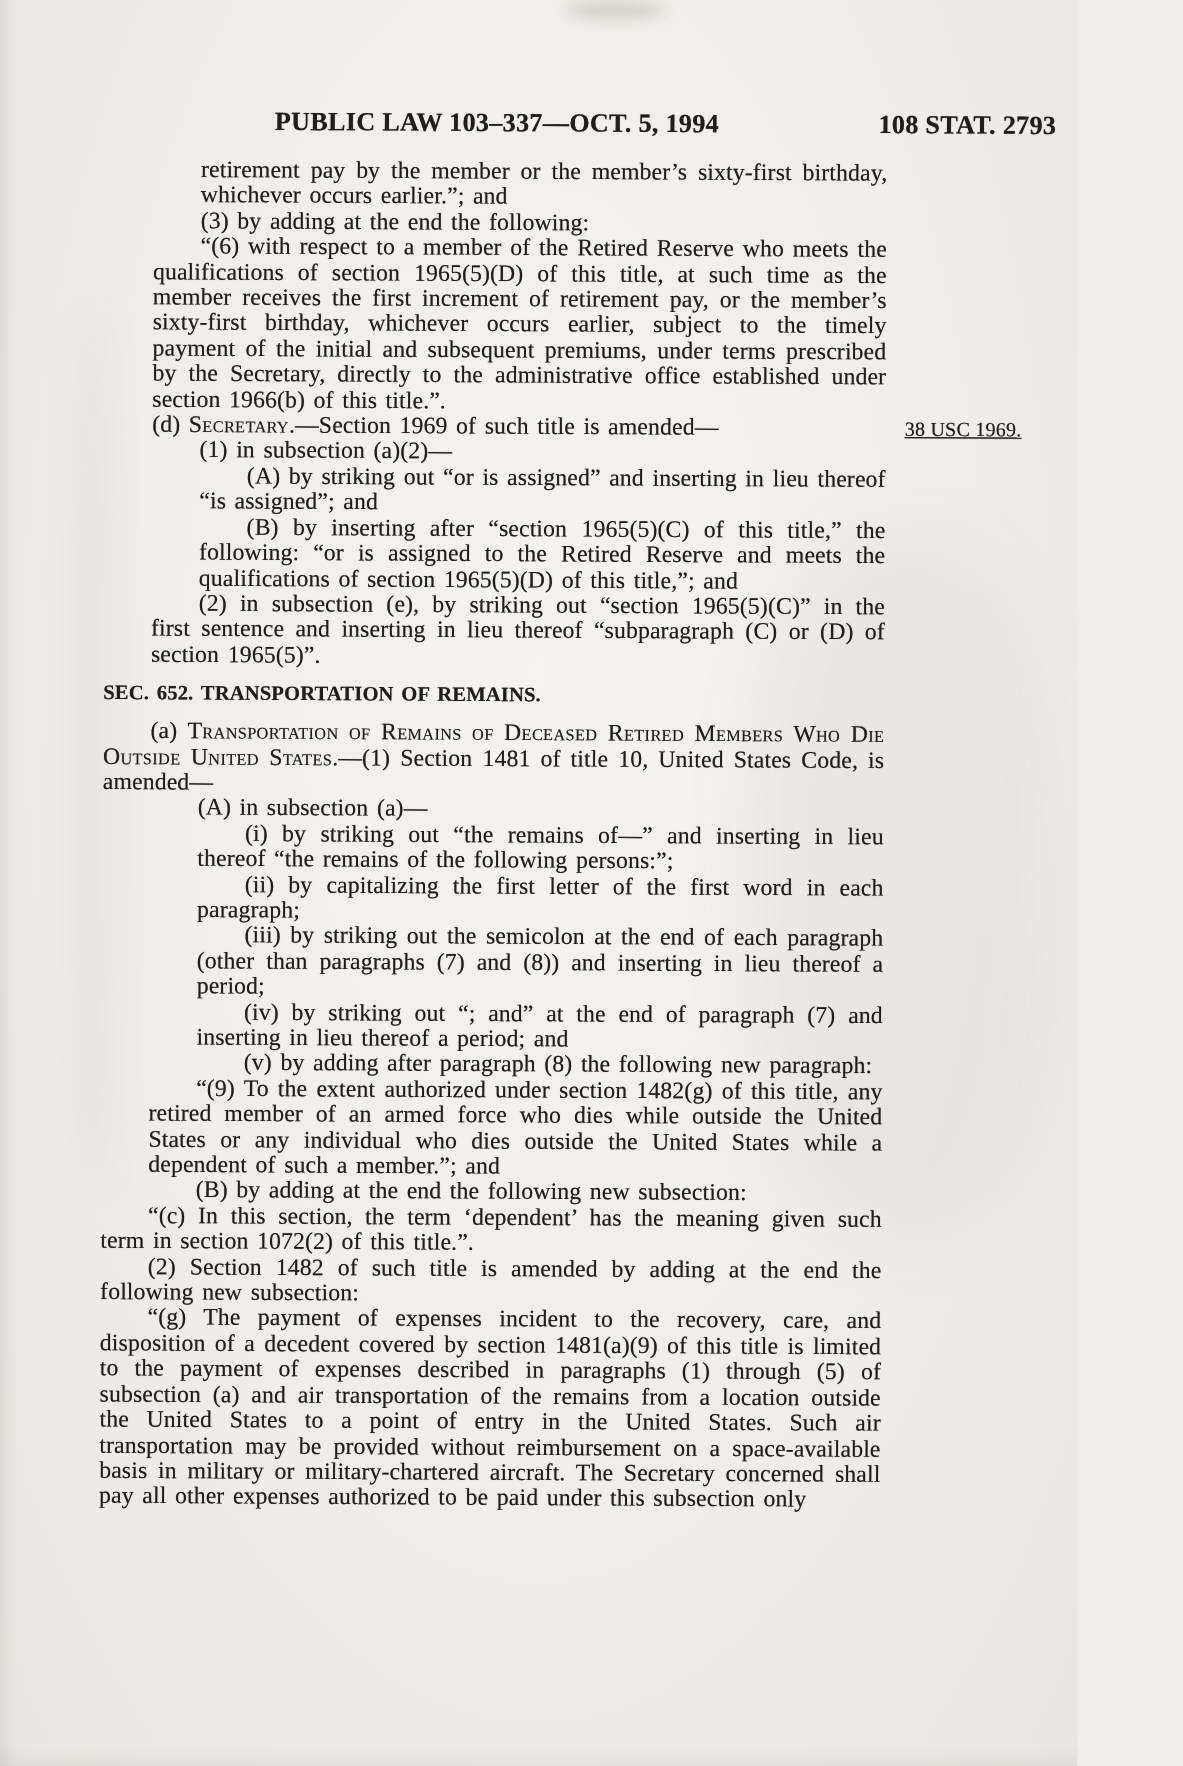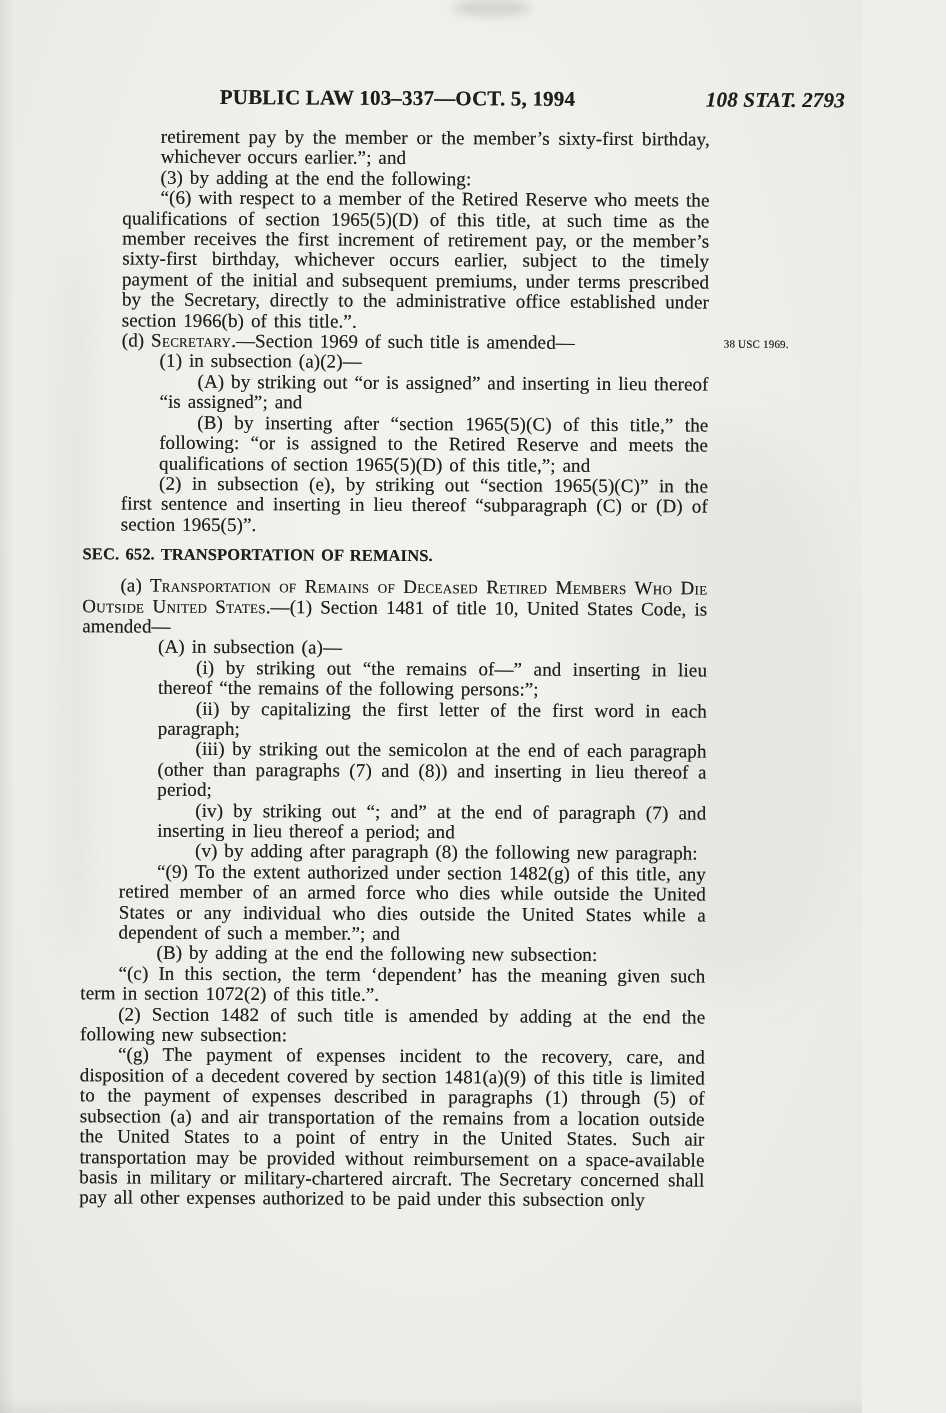--- a/index.html
+++ b/index.html
@@ -23,43 +23,43 @@
   .sm1 { left:452px; top:0px; width:80px; height:16px; background:rgba(118,116,110,0.22); filter:blur(5px); border-radius:50%; }
   .sm2 { left:600px; top:430px; width:240px; height:560px; background:rgba(105,104,98,0.05); filter:blur(28px); border-radius:40%; }
   .sm3 { left:60px; top:250px; width:30px; height:700px; background:rgba(105,104,98,0.06); filter:blur(14px); border-radius:40%; }
   .edgeL { left:0; top:0; width:14px; height:100%; background:linear-gradient(to right, rgba(90,90,85,0.10), rgba(90,90,85,0)); }
   .edgeB { left:0; bottom:0; width:100%; height:16px; background:linear-gradient(to top, rgba(90,90,85,0.07), rgba(90,90,85,0)); }
 
   header { position:absolute; left:85px; top:86px; width:760px; height:26px;
     font-size:21px; font-weight:bold; letter-spacing:0.2px;
     text-shadow:0 0 0.6px rgba(32,31,29,0.65); }
   .law-title { position:absolute; left:0; top:0; width:625px; text-align:center; }
-  .stat-no   { position:absolute; right:0; top:0;font-style:italic; }
+  .stat-no   { position:absolute; right:0; top:0; }
 
   main {
     position:absolute; left:85px; top:128px; width:625px;
     font-size:19px; line-height:20.4px;
     text-align:justify;
     word-spacing:2px; letter-spacing:0.1px;
     text-shadow:0 0 0.55px rgba(32,31,29,0.6);
   }
   main p { margin:0; }
   .ti { text-indent:38px; }
   .m1 { margin-left:38px; }
   .m2 { margin-left:76px; }
   .rel { position:relative; }
   .sc { font-variant:small-caps; letter-spacing:0.3px; }
   .sechead {
     margin:10px 0 11px 0; text-align:left; text-indent:0;
     font-size:16.5px; font-weight:bold; line-height:20px; letter-spacing:0.1px;
   }
   .margin-note {
     position:absolute; left:640px; top:2px; width:170px;
-    font-size:11px; line-height:17px; text-indent:0; text-align:left;
-    letter-spacing:0.2px; word-spacing:0; white-space:nowrap;
+    font-size:16px; line-height:17px; text-indent:0; text-align:left;
+    letter-spacing:0.2px; word-spacing:0; white-space:nowrap;text-decoration:underline;
   }
 </style>
 </head>
 <body>
 
 <div class="page">
 
   <div class="smudge sm1"></div>
   <div class="smudge sm2"></div>
   <div class="smudge sm3"></div>

